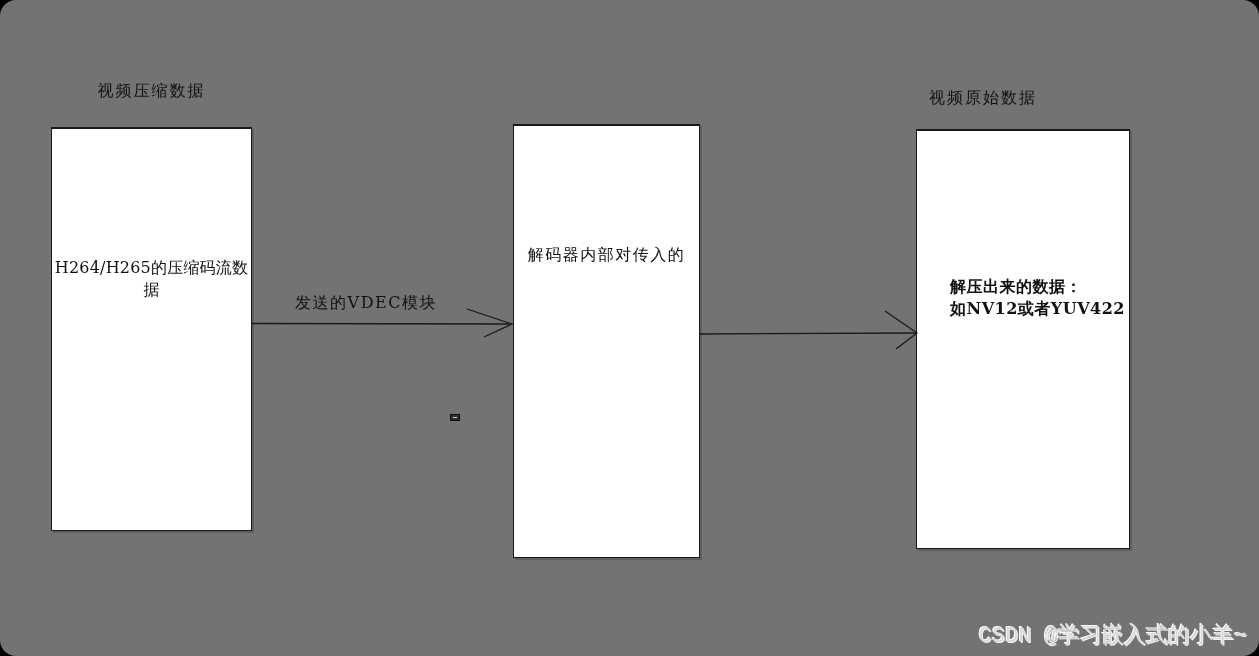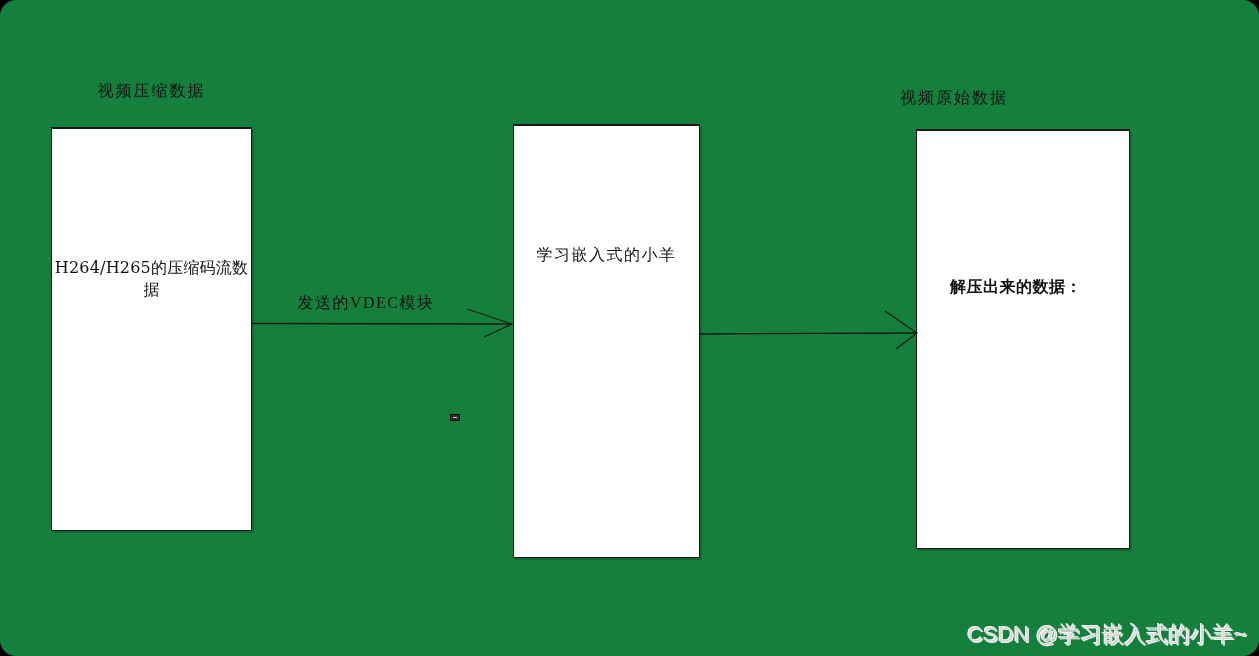--- a/index.html
+++ b/index.html
@@ -1,20 +1,20 @@
 <!DOCTYPE html>
 <html><head>
 <meta charset="utf-8">
 <style>
   html, body { margin: 0; padding: 0; background: #000; }
   .page {
     position: relative;
     width: 1259px;
     height: 656px;
-    background: #15803d;
+    background: #737373;
     border-radius: 16px;
     overflow: hidden;
     font-family: "DejaVu Serif", "Liberation Serif", serif;
     color: #111111;
   }
   .node {
     position: absolute;
     background: #ffffff;
     border: 1px solid #1a1a1a;
     border-top-width: 2px;
@@ -36,21 +36,20 @@
     color: #111111;
   }
   .node-text.centered { text-align: center; letter-spacing: 1.5px; }
   .edge-label {
     position: absolute;
     font-size: 16px;
     letter-spacing: 1.5px;
     text-align: center;
     white-space: nowrap;
     color: #111111;
-    font-family: Liberation Serif, serif;
   }
   svg.connectors {
     position: absolute;
     left: 0; top: 0;
     width: 1259px; height: 656px;
     pointer-events: none;
   }
   .artifact-dash {
     position: absolute;
     left: 450px; top: 414px;
@@ -61,45 +60,46 @@
   }
   .artifact-dash .inner {
     position: absolute;
     left: 2px; top: 2px;
     width: 4px; height: 1px;
     background: #cfcfcf;
   }
   .watermark {
     position: absolute;
     right: 12px; bottom: 6px;
-    font-family: Liberation Sans, sans-serif;
+    font-family: Liberation Mono, monospace;
     font-size: 22px;
     color: #d9d9d9;
     text-shadow: 1px 1px 0 #f2f2f2, -1px -1px 0 #ffffff;
     white-space: nowrap;
   }
 </style>
 </head>
 <body>
 
 <div class="page">
 
   <div class="node-title" style="left:51px; top:81px; width:201px;">视频压缩数据</div>
   <div class="node" style="left:51px; top:127px; width:201px; height:404px;"></div>
   <div class="node-text" style="left:52px; top:257px; width:199px; text-align:center; letter-spacing:0.2px;">H264/H265的压缩码流数据</div>
 
   <div class="node" style="left:513px; top:124px; width:187px; height:434px;"></div>
   <div class="node-text centered" style="left:513px; top:244px; width:187px;">
-    <div>学习嵌入式的小羊</div>
+    <div>解码器内部对传入的</div>
   </div>
 
-  <div class="node-title" style="left:854px; top:88px; width:200px;">视频原始数据</div>
+  <div class="node-title" style="left:883px; top:88px; width:200px;">视频原始数据</div>
   <div class="node" style="left:916px; top:129px; width:214px; height:420px;"></div>
   <div class="node-text" style="left:950px; top:276px; width:180px; letter-spacing:0.5px;font-weight:bold;">
     <div>解压出来的数据：</div>
+    <div>如NV12或者YUV422</div>
   </div>
 
   <svg class="connectors" viewBox="0 0 1259 656" xmlns="http://www.w3.org/2000/svg">
     <line x1="252" y1="323.5" x2="512" y2="324" stroke="#1a1a1a" stroke-width="1.3"></line>
     <polyline points="467,309 512,324 484,337" fill="none" stroke="#1a1a1a" stroke-width="1.3"></polyline>
     <line x1="700" y1="334" x2="917" y2="333" stroke="#1a1a1a" stroke-width="1.3"></line>
     <polyline points="885,311 917,333 896,349" fill="none" stroke="#1a1a1a" stroke-width="1.3"></polyline>
   </svg>
 
   <div class="edge-label" style="left:266px; top:293px; width:200px;">发送的VDEC模块</div>

